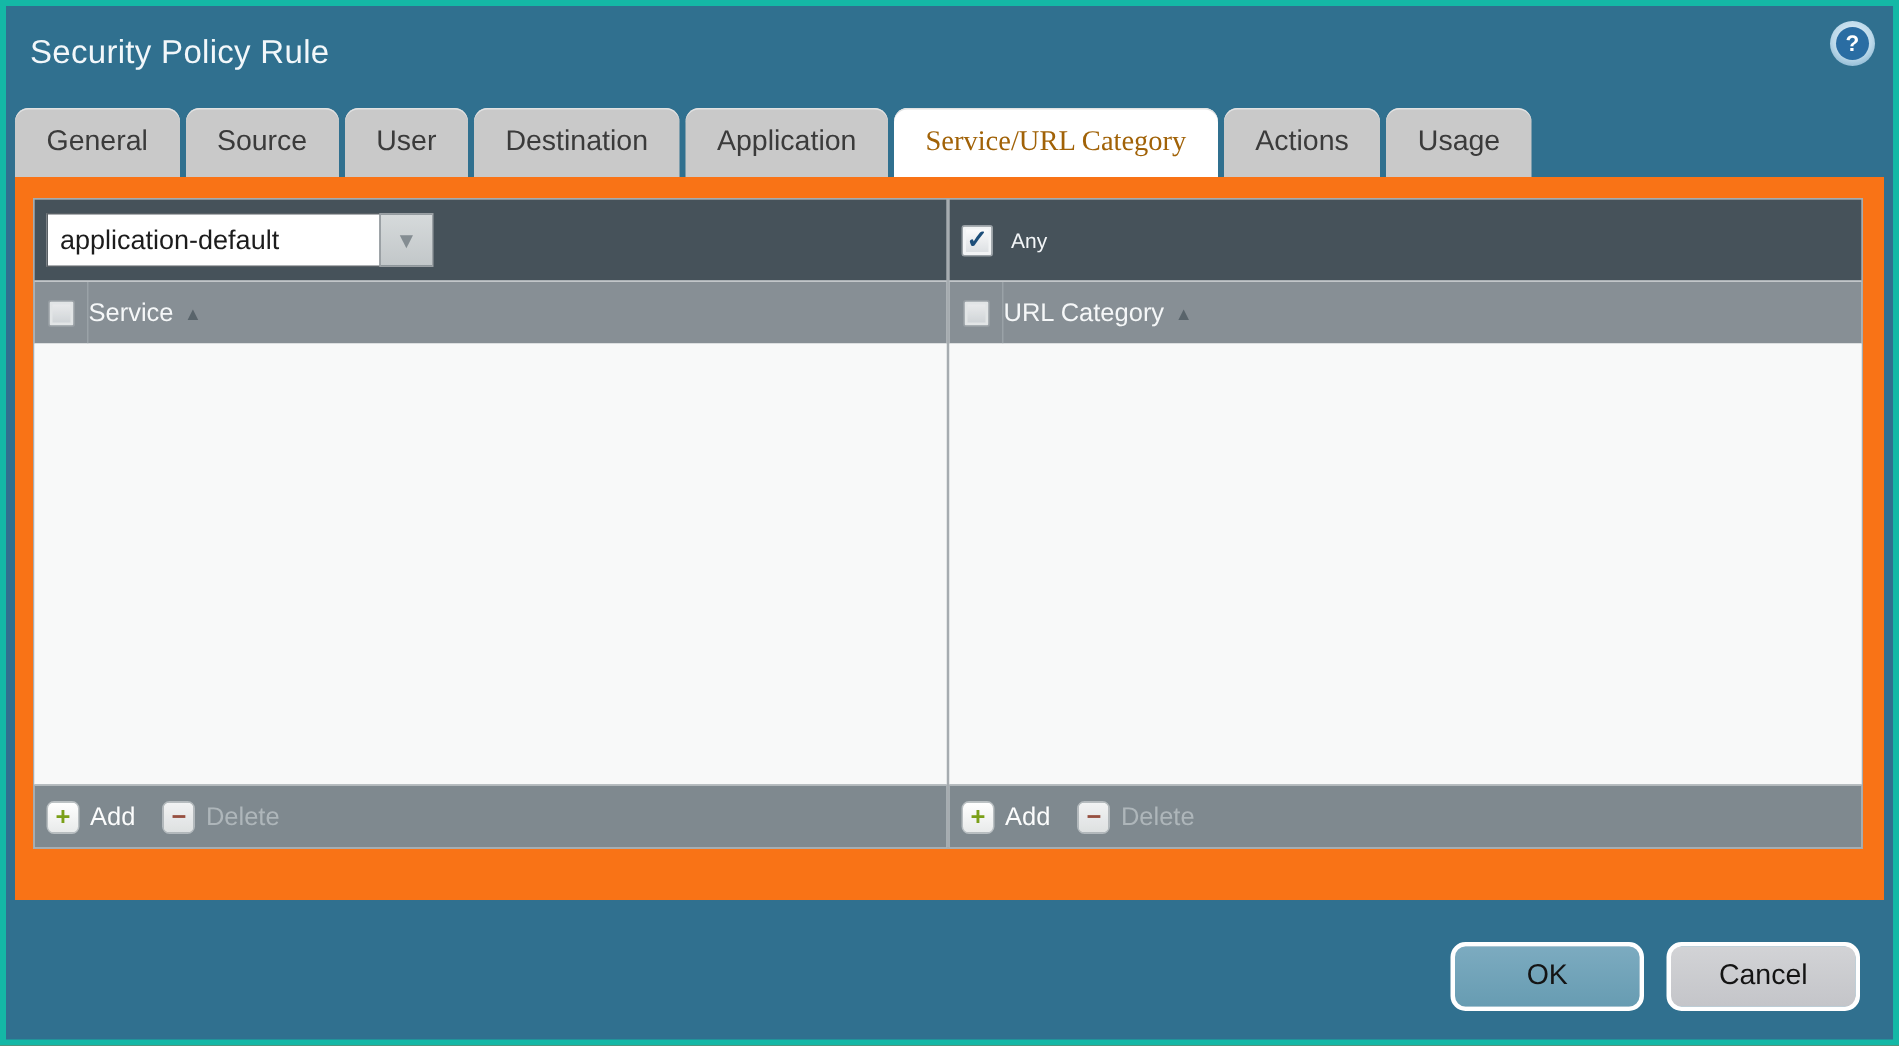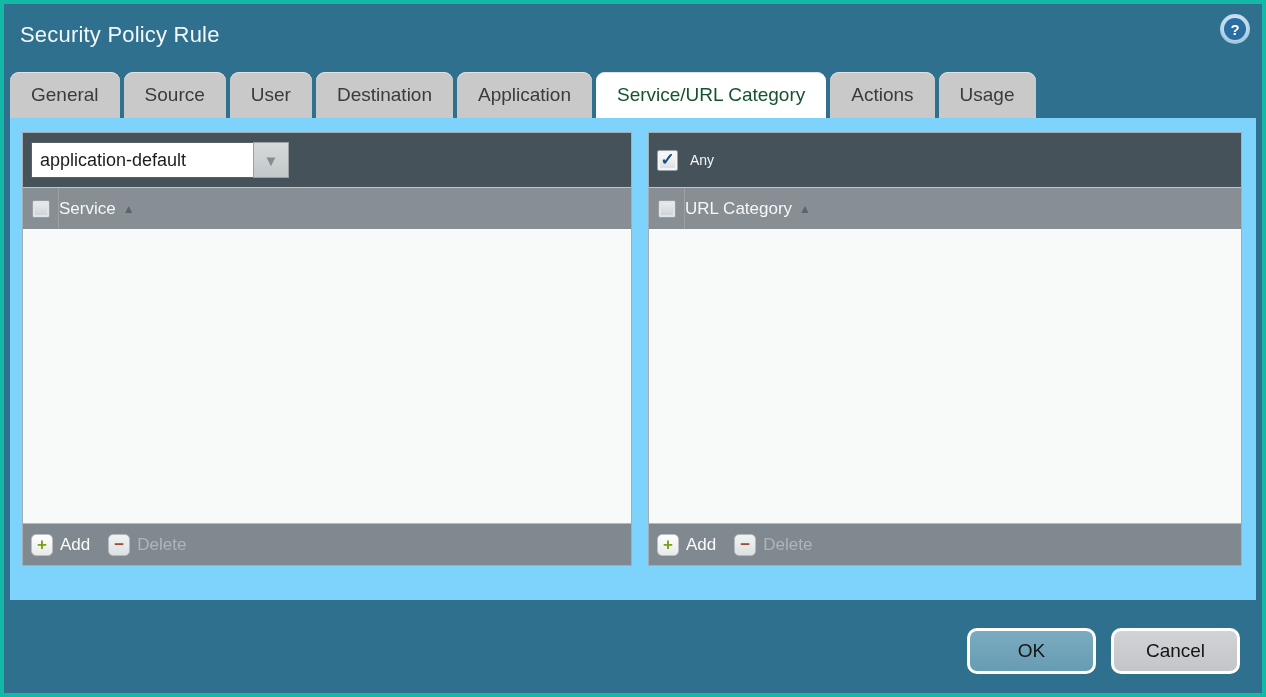--- a/index.html
+++ b/index.html
@@ -18,25 +18,25 @@
   .help .inner { width:22px; height:22px; border-radius:50%; background:#2a6da3; color:#fff;
                  font-size:15px; font-weight:bold; display:flex; align-items:center; justify-content:center; }
 
   
   .tabstrip { position:absolute; left:6px; top:64px; right:6px; height:50px;
               display:flex; gap:4px; align-items:flex-end; }
   .tab { height:46px; display:flex; align-items:center; padding:0 21px;
          background:#c9c9c9; color:#3b3b3b; font-size:19px;
          border-radius:9px 9px 0 0; cursor:pointer; white-space:nowrap;
          box-shadow:inset 0 1px 0 #e2e2e2; }
-  .tab.active { background:#ffffff; color:#14532d; position:relative; z-index:3; }
+  .tab.active { background:#ffffff; color:#a16207; position:relative; z-index:3;font-family:Liberation Serif, serif; }
 
   
   .content { position:absolute; left:6px; right:6px; top:114px; height:482px;
-             background:#7dd3fc; z-index:2; display:flex; padding:14px 14px 0 12px; gap:16px; }
+             background:#f97316; z-index:2; display:flex; padding:14px 14px 0 12px; gap:0; }
 
   .panel { height:434px; border:1px solid #a6acb0; display:flex; flex-direction:column;
            background:#f8f9f9; }
   .panel.left { width:610px; }
   .panel.right { flex:1; }
 
   .ptoolbar { height:54px; background:#46525a; display:flex; align-items:center; padding-left:8px; flex:0 0 auto; }
   .pheader  { height:42px; background:#878f95; border-top:1px solid #c2c6c9; display:flex; align-items:center; flex:0 0 auto; }
   .pbody    { flex:1; background:#f8f9f9; }
   .pfooter  { height:42px; background:#7f898f; border-top:1px solid #b3b9bc; display:flex; align-items:center; padding-left:8px; gap:18px; flex:0 0 auto; }

